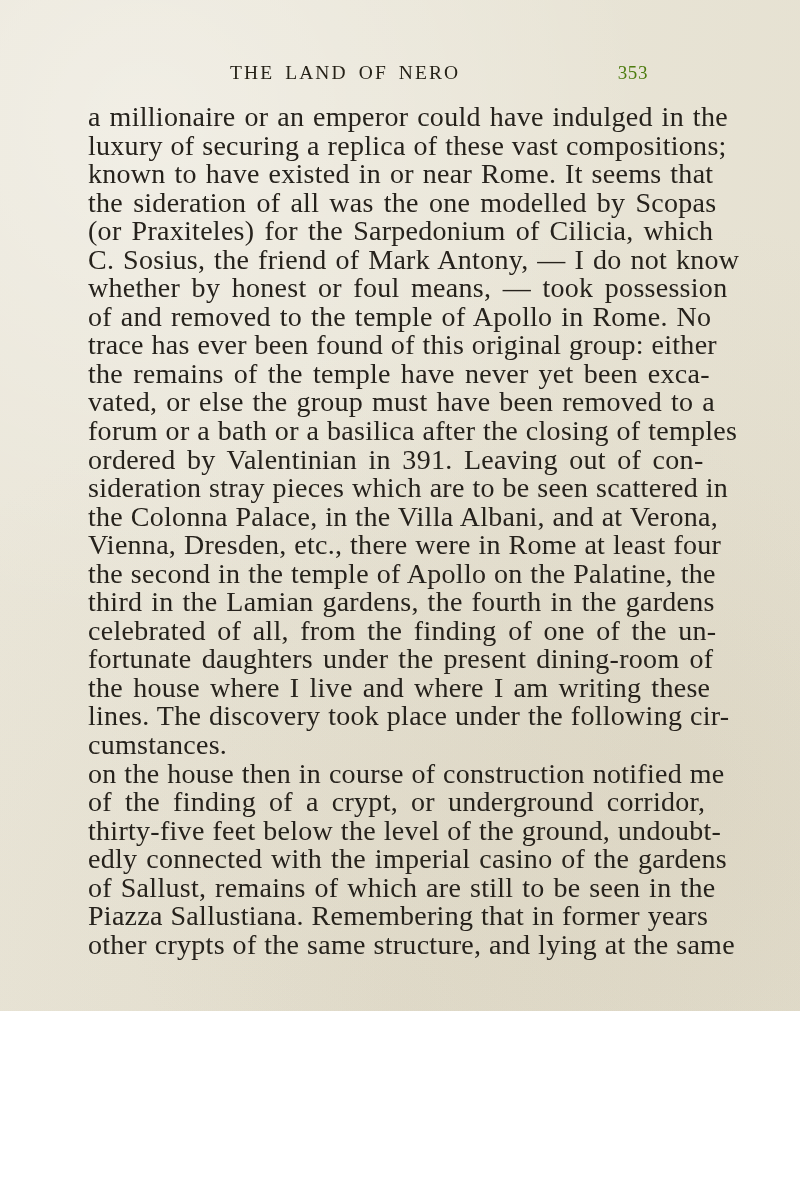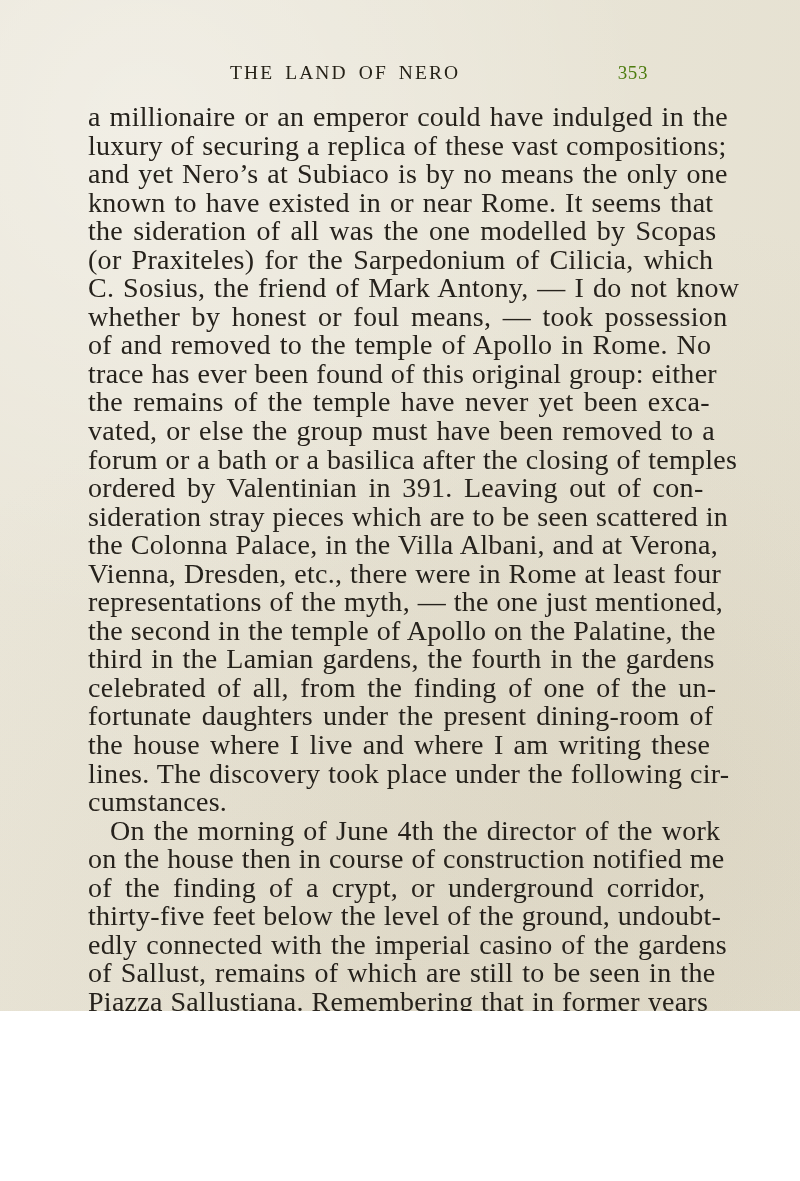--- a/index.html
+++ b/index.html
@@ -88,44 +88,41 @@
 <div id="page" style="background: rgb(233, 229, 215); color: rgb(38, 34, 28); width: 800px; height: 1011px;">
 
   <div class="running-head">
     <span class="rh-title">THE LAND OF NERO</span>
     <span class="rh-folio">353</span>
   </div>
 
   <div class="textblock" id="textblock">
       <div class="tline ws1">a millionaire or an emperor could have indulged in the</div>
       <div class="tline ws0">luxury of securing a replica of these vast compositions;</div>
-      <div class="tline ws1">and yet Nero’s at Subiaco is by no means the only one</div>
       <div class="tline ws1">known to have existed in or near Rome.  It seems that</div>
       <div class="tline ws2">the sideration of all was the one modelled  by Scopas</div>
       <div class="tline ws2">(or Praxiteles) for the Sarpedonium of Cilicia, which</div>
       <div class="tline ws1">C. Sosius, the friend of Mark Antony, — I do not know</div>
       <div class="tline ws3">whether by honest or foul means, — took possession</div>
       <div class="tline ws1">of and removed to the temple of Apollo in Rome.  No</div>
       <div class="tline ws0">trace has ever been found of this original group: either</div>
       <div class="tline ws2">the remains of the temple have never yet been exca-</div>
       <div class="tline ws1">vated, or else the group must have been removed to a</div>
       <div class="tline ws0">forum or a bath or a basilica after the closing of temples</div>
       <div class="tline ws3">ordered by Valentinian in 391.  Leaving out of con-</div>
       <div class="tline ws0">sideration stray pieces which are to be seen scattered in</div>
       <div class="tline ws0">the Colonna Palace, in the Villa Albani, and at Verona,</div>
       <div class="tline ws0">Vienna, Dresden, etc., there were in Rome at least four</div>
-      <div class="tline ws0">representations of the myth, — the one just mentioned,</div>
       <div class="tline ws0">the second in the temple of Apollo on the Palatine, the</div>
       <div class="tline ws1">third in the Lamian gardens, the fourth in the gardens</div>
       <div class="tline ws3">celebrated of all, from the finding of one of the un-</div>
       <div class="tline ws2">fortunate daughters under the present dining-room of</div>
       <div class="tline ws2">the house where I live and where I am writing these</div>
       <div class="tline ws0">lines.  The discovery took place under the following cir-</div>
       <div class="tline short">cumstances.</div>
-      <div class="tline ws1 indent">On the morning of June 4th the director of the work</div>
       <div class="tline ws0">on the house then in course of construction notified  me</div>
       <div class="tline ws4">of the finding of a crypt, or underground corridor,</div>
       <div class="tline ws0">thirty-five feet below the level of the ground, undoubt-</div>
       <div class="tline ws1">edly connected with the imperial casino of the gardens</div>
       <div class="tline ws1">of Sallust, remains of which are still to be  seen  in  the</div>
       <div class="tline ws0">Piazza Sallustiana.  Remembering that in former years</div>
       <div class="tline ws0">other crypts of the same structure, and lying at the same</div>
     </div>
 
 </div>

